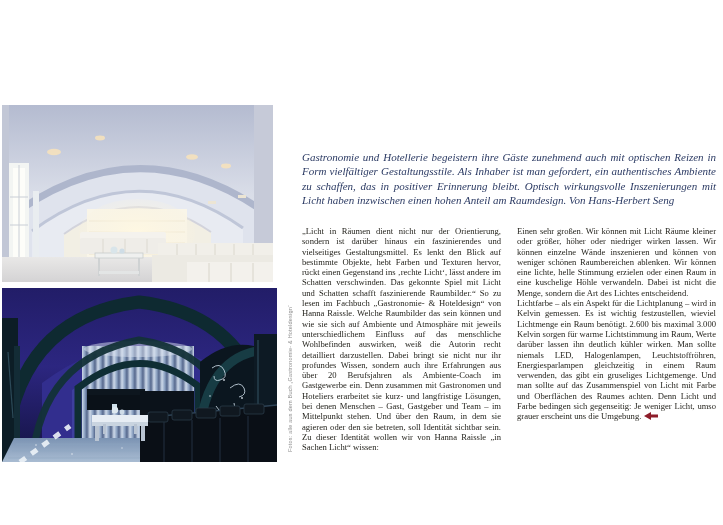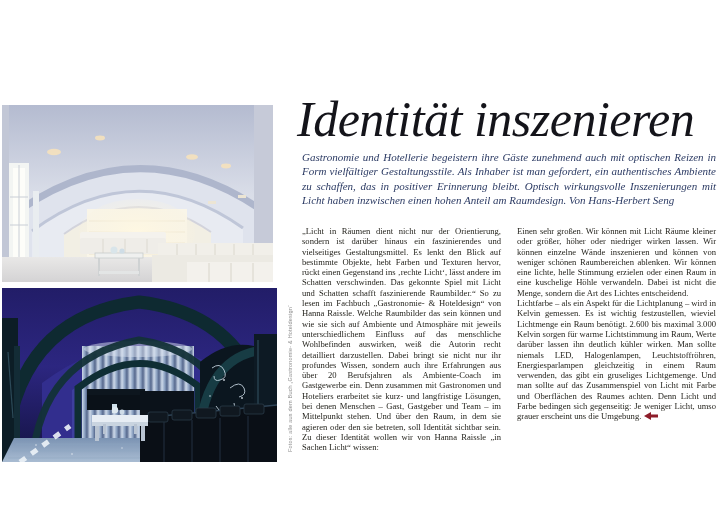--- a/index.html
+++ b/index.html
@@ -219,21 +219,20 @@
           <rect x="93" y="138" width="4" height="15"></rect>
           <rect x="139" y="138" width="4" height="15"></rect>
           <rect x="101" y="136" width="3" height="10"></rect>
           <rect x="132" y="136" width="3" height="10"></rect>
         </g>
     </svg>
   </figure>
 
   <div class="credit">Fotos: alle aus dem Buch „Gastronomie- &amp; Hoteldesign“</div>
 
-  <h1 class="headline">Identität inszenieren</h1>
 
   <p class="intro">Gastronomie und Hotellerie begeistern ihre Gäste zunehmend auch mit optischen Reizen in Form vielfältiger Gestaltungsstile. Als Inhaber ist man gefordert, ein authentisches Ambiente zu schaffen, das in positiver Erinnerung bleibt. Optisch wirkungsvolle Inszenierungen mit Licht haben inzwischen einen hohen Anteil am Raumdesign. Von Hans-Herbert Seng</p>
 
   <div class="columns">
     <div class="col">
       <p>„Licht in Räumen dient nicht nur der Orientierung, sondern ist darüber hinaus ein faszinierendes und vielseitiges Gestaltungsmittel. Es lenkt den Blick auf bestimmte Objekte, hebt Farben und Texturen hervor, rückt einen Gegenstand ins ‚rechte Licht‘, lässt andere im Schatten verschwinden. Das gekonnte Spiel mit Licht und Schatten schafft faszinierende Raumbilder.“ So zu lesen im Fachbuch „Gastronomie- &amp; Hoteldesign“ von Hanna Raissle. Welche Raumbilder das sein können und wie sie sich auf Ambiente und Atmosphäre mit jeweils unterschiedlichem Einfluss auf das menschliche Wohlbefinden auswirken, weiß die Autorin recht detailliert darzustellen. Dabei bringt sie nicht nur ihr profundes Wissen, sondern auch ihre Erfahrungen aus über 20 Berufsjahren als Ambiente-Coach im Gastgewerbe ein. Denn zusammen mit Gastronomen und Hoteliers erarbeitet sie kurz- und langfristige Lösungen, bei denen Menschen – Gast, Gastgeber und Team – im Mittelpunkt stehen. Und über den Raum, in dem sie agieren oder den sie betreten, soll Identität sichtbar sein. Zu dieser Identität wollen wir von Hanna Raissle „in Sachen Licht“ wissen:</p>
     </div>
     <div class="col">
       <p>Einen sehr großen. Wir können mit Licht Räume kleiner oder größer, höher oder niedriger wirken lassen. Wir können einzelne Wände inszenieren und können von weniger schönen Raumbereichen ablenken. Wir können eine lichte, helle Stimmung erzielen oder einen Raum in eine kuschelige Höhle verwandeln. Dabei ist nicht die Menge, sondern die Art des Lichtes entscheidend.</p>
       <p><span>Lichtfarbe – als ein Aspekt für die Lichtplanung – wird in Kelvin gemessen. Es ist wichtig festzustellen, wieviel Lichtmenge ein Raum benötigt. 2.600 bis maximal 3.000 Kelvin sorgen für warme Lichtstimmung im Raum, Werte darüber lassen ihn deutlich kühler wirken. Man sollte niemals LED, Halogenlampen, Leuchtstoffröhren, Energiesparlampen gleichzeitig in einem Raum verwenden, das gibt ein gruseliges Lichtgemenge. Und man sollte auf das Zusammenspiel von Licht mit Farbe und Oberflächen des Raumes achten. Denn Licht und Farbe bedingen sich gegenseitig: Je weniger Licht, umso grauer erscheint uns die Umgebung.</span><svg class="end-arrow" width="14" height="8" viewBox="0 0 14 8">

